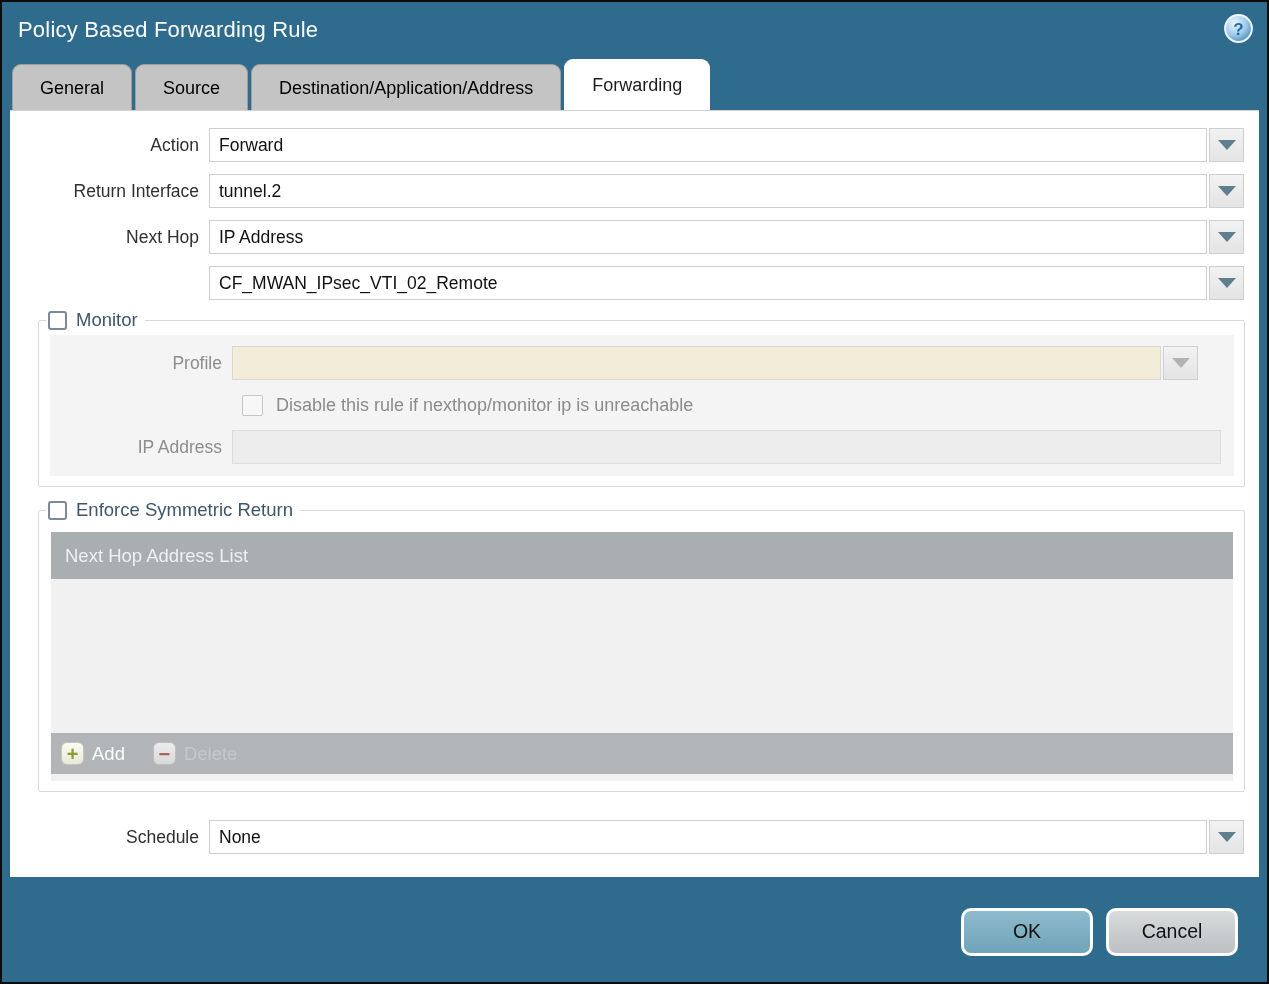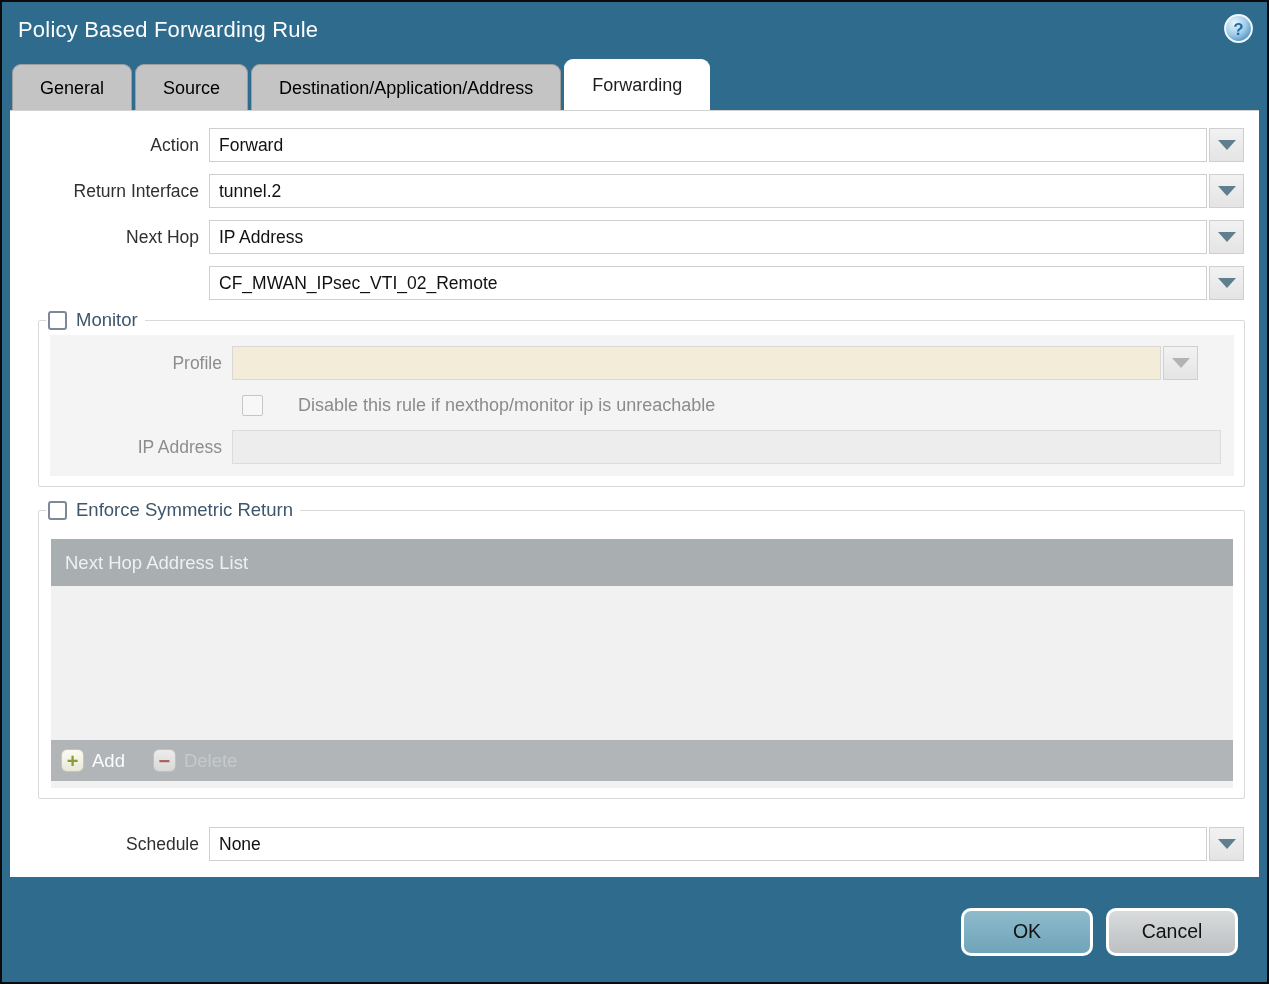--- a/index.html
+++ b/index.html
@@ -54,26 +54,26 @@
   legend .cb{
     width:19px;height:19px;border:2px solid #7d8898;border-radius:3px;background:#fff;cursor:pointer;flex:none;
   }
   legend .cap{font-size:18.5px;font-weight:normal;color:#3d566b;}
   
   .panel{background:#f4f4f4;padding:11px 0 12px 0;}
   .prow{display:flex;align-items:center;margin:0 0 0 0;}
   .prow .lbl2{width:182px;text-align:right;padding-right:10px;color:#8d8d8d;font-size:17.5px;flex:none;}
   .tin.bge{background:#f2ecd9;border-color:#d8d8d8;color:#6b6b6b;}
   .tin.dis{background:#ededed;border-color:#dcdcdc;color:#6b6b6b;}
-  .cbrow{display:flex;align-items:center;margin:15px 0 14px 192px;gap:22px;}
+  .cbrow{display:flex;align-items:center;margin:15px 0 14px 192px;}
   .cb-dis{width:21px;height:21px;border:1px solid #c6c6c6;border-radius:2px;background:#f7f7f7;flex:none;}
   .cbrow .txt{margin-left:13px;color:#8b8b8b;font-size:18px;}
   .prow .sp-r{width:36px;flex:none;}
   
-  .tablewrap{margin:14px 1px 0 1px;}
+  .tablewrap{margin:7px 1px 0 1px;}
   .thead{height:47px;background:#a9aeb0;display:flex;align-items:center;padding:0 14px;}
   .thead .htxt{color:#eef1f1;font-size:18.5px;}
   .tbody{height:154px;background:#f1f1f1;}
   .tfoot{height:41px;background:#b1b5b7;display:flex;align-items:center;padding:0 10px;gap:28px;}
   .tstrip{height:7px;background:#f1f1f1;}
   .tbtn{display:flex;align-items:center;gap:8px;cursor:pointer;}
   .tbtn.disabled{cursor:default;}
   .ticon{
     width:23px;height:23px;border-radius:6px;flex:none;
     display:flex;align-items:center;justify-content:center;

